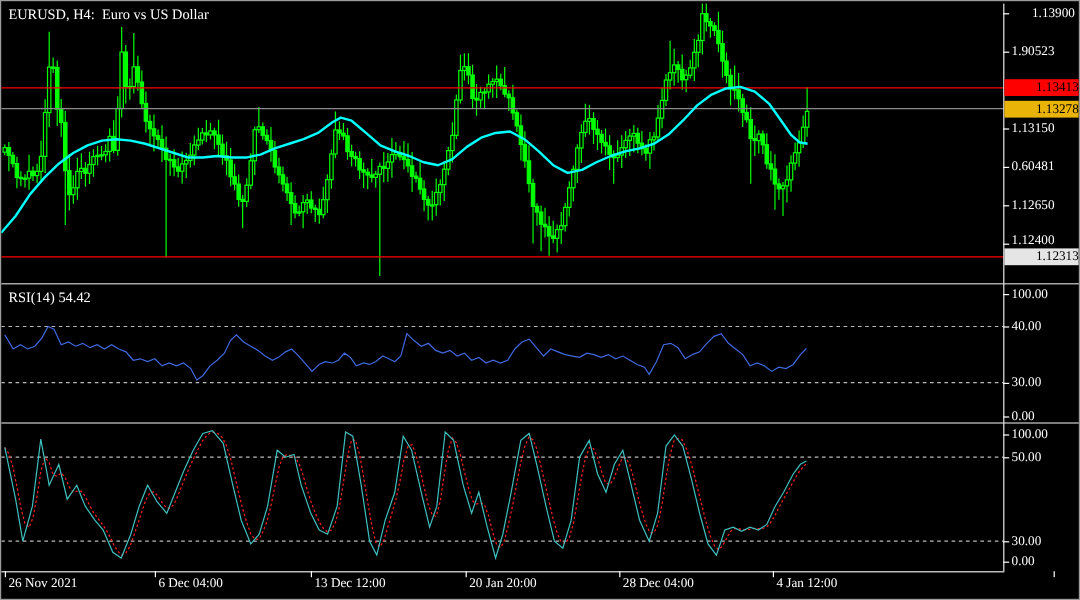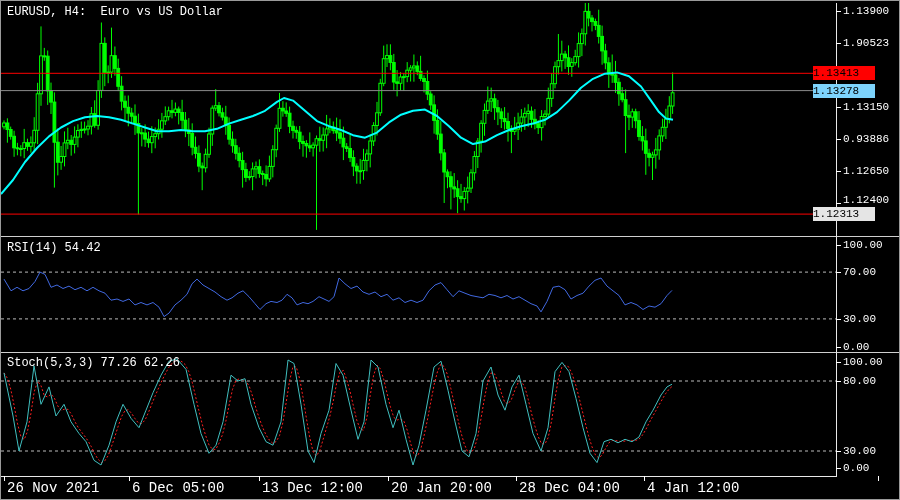--- a/index.html
+++ b/index.html
@@ -1,27 +1,27 @@
 <!DOCTYPE html>
 <html><head>
 <meta charset="utf-8">
 <style>
   html,body{margin:0;padding:0;background:#222;}
   #window{position:relative;width:898px;height:498px;background:#000;border:1px solid #9a9a9a;overflow:hidden;
-          font-family:Liberation Mono, monospace;}
+          font-family:Liberation Serif, serif;}
   .panel-label{position:absolute;color:#fff;font-size:12px;white-space:pre;}
   .sep{position:absolute;left:0;width:900px;height:1px;background:#cfcfcf;}
   .axis-line-v{position:absolute;width:1px;background:#e8e8e8;}
   .axis-line-h{position:absolute;height:1px;background:#e8e8e8;}
   .axlabel{position:absolute;color:#fff;font-size:11px;transform:translateY(-50%);white-space:nowrap;}
   .ytick{position:absolute;width:5px;height:1px;background:#fff;}
   .ttick{position:absolute;width:1px;height:5px;background:#fff;}
-  .tlabel{position:absolute;color:#fff;font-size:14px;white-space:nowrap;}
-  .badge{position:absolute;left:812px;width:62px;height:14px;color:#000;
-         font-size:11px;line-height:14px;text-align:left;}
+  .tlabel{position:absolute;color:#fff;font-size:11px;white-space:nowrap;}
+  .badge{position:absolute;left:836px;width:62px;height:14px;color:#000;
+         font-size:11px;line-height:14px;text-align:right;}
   svg{position:absolute;left:0;}
 </style>
 </head>
 <body>
 
 <div id="window">
 
   <svg id="priceSvg" width="836" height="233" style="top:2px">
       <g>
         <line x1="3.0" y1="117.4" x2="3.0" y2="126.4" stroke="#00ff00" stroke-width="1"></line>
@@ -446,67 +446,66 @@
   <div class="panel-label" style="left:6px;top:240px">RSI(14) 54.42</div>
 
   <div class="sep" style="top:351px"></div>
 
   <svg id="stochSvg" width="836" height="123" style="top:352px">
       <line x1="0" y1="28.0" x2="835" y2="28.0" stroke="#bbbbbb" stroke-width="1" stroke-dasharray="3,3"></line>
       <line x1="0" y1="98.0" x2="835" y2="98.0" stroke="#bbbbbb" stroke-width="1" stroke-dasharray="3,3"></line>
       <polyline points="3.0,19.9 6.4,25.2 9.7,36.0 13.1,52.4 16.4,70.1 19.8,83.2 23.2,86.5 26.5,78.4 29.9,60.6 33.2,38.9 36.6,28.2 40.0,32.7 43.3,42.6 46.7,44.0 50.0,41.1 53.4,45.1 56.8,53.0 60.1,57.4 63.5,56.2 66.8,56.3 70.2,60.9 73.6,68.0 76.9,74.0 80.3,78.7 83.6,83.0 87.0,87.8 90.4,93.8 93.7,100.8 97.1,106.3 100.4,109.6 103.8,107.8 107.2,102.6 110.5,93.5 113.9,83.5 117.2,73.2 120.6,63.5 124.0,57.6 127.3,56.8 130.7,60.5 134.0,65.6 137.4,70.0 140.8,70.6 144.1,67.0 147.5,59.4 150.8,51.0 154.2,42.8 157.6,35.0 160.9,27.7 164.3,20.9 167.6,14.7 171.0,10.3 174.4,7.5 177.7,7.2 181.1,8.7 184.4,11.8 187.8,18.7 191.2,29.2 194.5,43.2 197.9,57.5 201.2,71.0 204.6,82.4 208.0,91.9 211.3,96.2 214.7,96.4 218.0,90.3 221.4,81.8 224.8,68.5 228.1,52.2 231.5,36.4 234.8,27.6 238.2,25.8 241.6,26.8 244.9,27.9 248.3,33.4 251.6,43.2 255.0,55.3 258.4,65.8 261.7,74.5 265.1,82.1 268.4,87.1 271.8,90.4 275.2,88.5 278.5,82.7 281.9,69.4 285.2,49.3 288.6,27.6 292.0,13.5 295.3,14.0 298.7,25.9 302.0,44.2 305.4,65.3 308.8,84.6 312.1,98.9 315.5,102.9 318.8,97.5 322.2,86.2 325.6,74.6 328.9,63.1 332.3,48.0 335.6,30.4 339.0,19.1 342.4,17.5 345.7,26.5 349.1,38.5 352.4,53.0 355.8,67.3 359.2,76.2 362.5,77.2 365.9,64.6 369.2,42.5 372.6,22.3 376.0,12.1 379.3,15.8 382.7,26.1 386.0,40.1 389.4,53.8 392.8,64.4 396.1,67.0 399.5,66.1 402.8,67.8 406.2,77.1 409.6,90.4 412.9,100.9 416.3,103.3 419.6,96.9 423.0,83.0 426.4,67.0 429.7,49.6 433.1,31.8 436.4,18.9 439.8,11.2 443.2,13.6 446.5,21.7 449.9,35.7 453.2,50.4 456.6,65.1 460.0,79.6 463.3,91.1 466.7,98.8 470.0,99.9 473.4,95.2 476.8,83.4 480.1,65.1 483.5,44.9 486.8,29.0 490.2,19.9 493.6,20.9 496.9,28.3 500.3,39.7 503.6,49.1 507.0,50.9 510.4,46.5 513.7,37.5 517.1,29.7 520.4,28.5 523.8,34.1 527.2,46.3 530.5,60.3 533.9,73.1 537.2,83.6 540.6,90.8 544.0,90.9 547.3,84.3 550.7,67.4 554.0,45.3 557.4,26.0 560.8,14.2 564.1,12.5 567.5,13.7 570.8,20.4 574.2,30.0 577.6,42.7 580.9,56.3 584.3,69.8 587.6,82.8 591.0,93.8 594.4,101.9 597.7,105.0 601.1,102.1 604.4,95.7 607.8,89.9 611.2,87.4 614.5,87.5 617.9,88.3 621.2,88.6 624.6,87.9 628.0,87.3 631.3,87.5 634.7,87.4 638.0,86.2 641.4,82.2 644.8,76.6 648.1,69.9 651.5,63.7 654.8,57.8 658.2,51.7 661.6,45.7 664.9,40.2 668.3,35.9 671.6,33.0 " fill="none" stroke="#ff2020" stroke-width="1" stroke-dasharray="2,2"></polyline>
       <polyline points="3,19.9 12,63.0 18,98.0 26,68.8 33,12.9 40,51.3 48,33.9 55,63.0 63,51.3 70,68.8 78,80.5 85,88.7 93,107.3 100,112.0 108,92.2 115,68.8 122,51.3 130,65.3 138,74.7 145,57.2 152,39.7 160,22.2 168,8.2 176,5.9 185,16.4 193,51.3 200,80.5 208,100.3 215,92.2 222,68.8 230,22.2 237,28.0 244,25.7 250,51.3 258,74.7 265,88.7 272,92.2 280,68.8 287,7.0 293,10.5 300,51.3 307,98.0 313,109.6 320,80.5 328,57.2 335,10.5 342,22.2 350,57.2 357,86.3 363,68.8 370,7.0 377,14.0 385,51.3 392,74.7 398,57.2 405,86.3 412,112.0 418,92.2 425,57.2 433,14.0 440,8.2 447,37.3 454,68.8 461,98.0 468,103.8 475,80.5 482,28.0 490,14.0 497,42.0 504,57.2 511,33.9 518,22.2 525,51.3 532,80.5 540,98.0 547,74.7 554,18.7 561,9.4 568,18.7 575,45.5 582,74.7 589,100.3 596,109.6 603,88.7 610,86.3 617,89.8 624,86.3 631,88.7 638,84.0 645,68.8 652,57.2 660,42.0 666,33.9 671,31.2" fill="none" stroke="#40bfbf" stroke-width="1"></polyline>
     </svg>
-  <div class="panel-label" style="left:6px;top:355px">Stoch(5,3,3) 77.26 62.26</div>
 
   <div class="axis-line-v" style="left:835px;top:2px;height:473px"></div>
   <div class="axis-line-h" style="left:0;top:475px;width:836px"></div>
 
   <div id="yAxis" style="position:absolute;left:835px;top:0;width:65px;height:475px">
       <div class="ytick" style="left: 0px; top: 10px;"></div>
-      <div class="axlabel" style="left: 7px; top: 10px;">1.13900</div>
+      <div class="axlabel" style="left: 24px; top: 10px;">1.13900</div>
       <div class="ytick" style="left: 0px; top: 42px;"></div>
       <div class="axlabel" style="left: 7px; top: 42px;">1.90523</div>
       <div class="ytick" style="left: 0px; top: 106px;"></div>
       <div class="axlabel" style="left: 7px; top: 106px;">1.13150</div>
       <div class="ytick" style="left: 0px; top: 138px;"></div>
-      <div class="axlabel" style="left: 7px; top: 138px;">0.93886</div>
+      <div class="axlabel" style="left: 7px; top: 138px;">0.60481</div>
       <div class="ytick" style="left: 0px; top: 170px;"></div>
       <div class="axlabel" style="left: 7px; top: 170px;">1.12650</div>
       <div class="ytick" style="left: 0px; top: 202px;"></div>
       <div class="axlabel" style="left: 7px; top: 199px;">1.12400</div>
       <div class="ytick" style="left: 0px; top: 244px;"></div>
       <div class="axlabel" style="left: 7px; top: 244px;">100.00</div>
       <div class="ytick" style="left: 0px; top: 271px;"></div>
-      <div class="axlabel" style="left: 7px; top: 271.1px;">70.00</div>
+      <div class="axlabel" style="left: 7px; top: 271.1px;">40.00</div>
       <div class="ytick" style="left: 0px; top: 318px;"></div>
       <div class="axlabel" style="left: 7px; top: 317.9px; text-align: right;">30.00</div>
       <div class="ytick" style="left: 0px; top: 346px;"></div>
       <div class="axlabel" style="left: 7px; top: 346px;">0.00</div>
       <div class="ytick" style="left: 0px; top: 361px;"></div>
       <div class="axlabel" style="left: 7px; top: 361px;">100.00</div>
       <div class="ytick" style="left: 0px; top: 380px;"></div>
-      <div class="axlabel" style="left: 7px; top: 380.02px;">80.00</div>
+      <div class="axlabel" style="left: 7px; top: 380.02px;">50.00</div>
       <div class="ytick" style="left: 0px; top: 450px;"></div>
       <div class="axlabel" style="left: 7px; top: 449.98px;">30.00</div>
       <div class="ytick" style="left: 0px; top: 467px;"></div>
       <div class="axlabel" style="left: 7px; top: 467px;">0.00</div>
     </div>
   <div id="tAxis" style="position:absolute;left:0;top:475px;width:900px;height:25px">
       <div class="ttick" style="left: 3px; top: 0px;"></div>
       <div class="tlabel" style="left: 6px; top: 4px;">26 Nov 2021</div>
       <div class="ttick" style="left: 128px; top: 0px;"></div>
-      <div class="tlabel" style="left: 131px; top: 4px;">6 Dec 05:00</div>
+      <div class="tlabel" style="left: 131px; top: 4px;">6 Dec 04:00</div>
       <div class="ttick" style="left: 258px; top: 0px;"></div>
       <div class="tlabel" style="left: 261px; top: 4px;">13 Dec 12:00</div>
       <div class="ttick" style="left: 387px; top: 0px;"></div>
       <div class="tlabel" style="left: 390px; top: 4px;">20 Jan 20:00</div>
       <div class="ttick" style="left: 515px; top: 0px;"></div>
       <div class="tlabel" style="left: 518px; top: 4px; text-align: right;">28 Dec 04:00</div>
       <div class="ttick" style="left: 643px; top: 0px;"></div>
       <div class="tlabel" style="left: 646px; top: 4px;">4 Jan 12:00</div>
       <div class="ttick" style="left: 877px; top: 0px;"></div>
     </div>
 
   <div class="badge" id="askBadge" style="top: 65px; background: rgb(255, 0, 0);">1.13413</div>
-  <div class="badge" id="bidBadge" style="top: 83px; background: #7dd3fc;">1.13278</div>
+  <div class="badge" id="bidBadge" style="top: 83px; background: #eab308;">1.13278</div>
   <div class="badge" id="supBadge" style="top: 206px; background: #e5e5e5;">1.12313</div>
 </div>
 
 </body></html>

